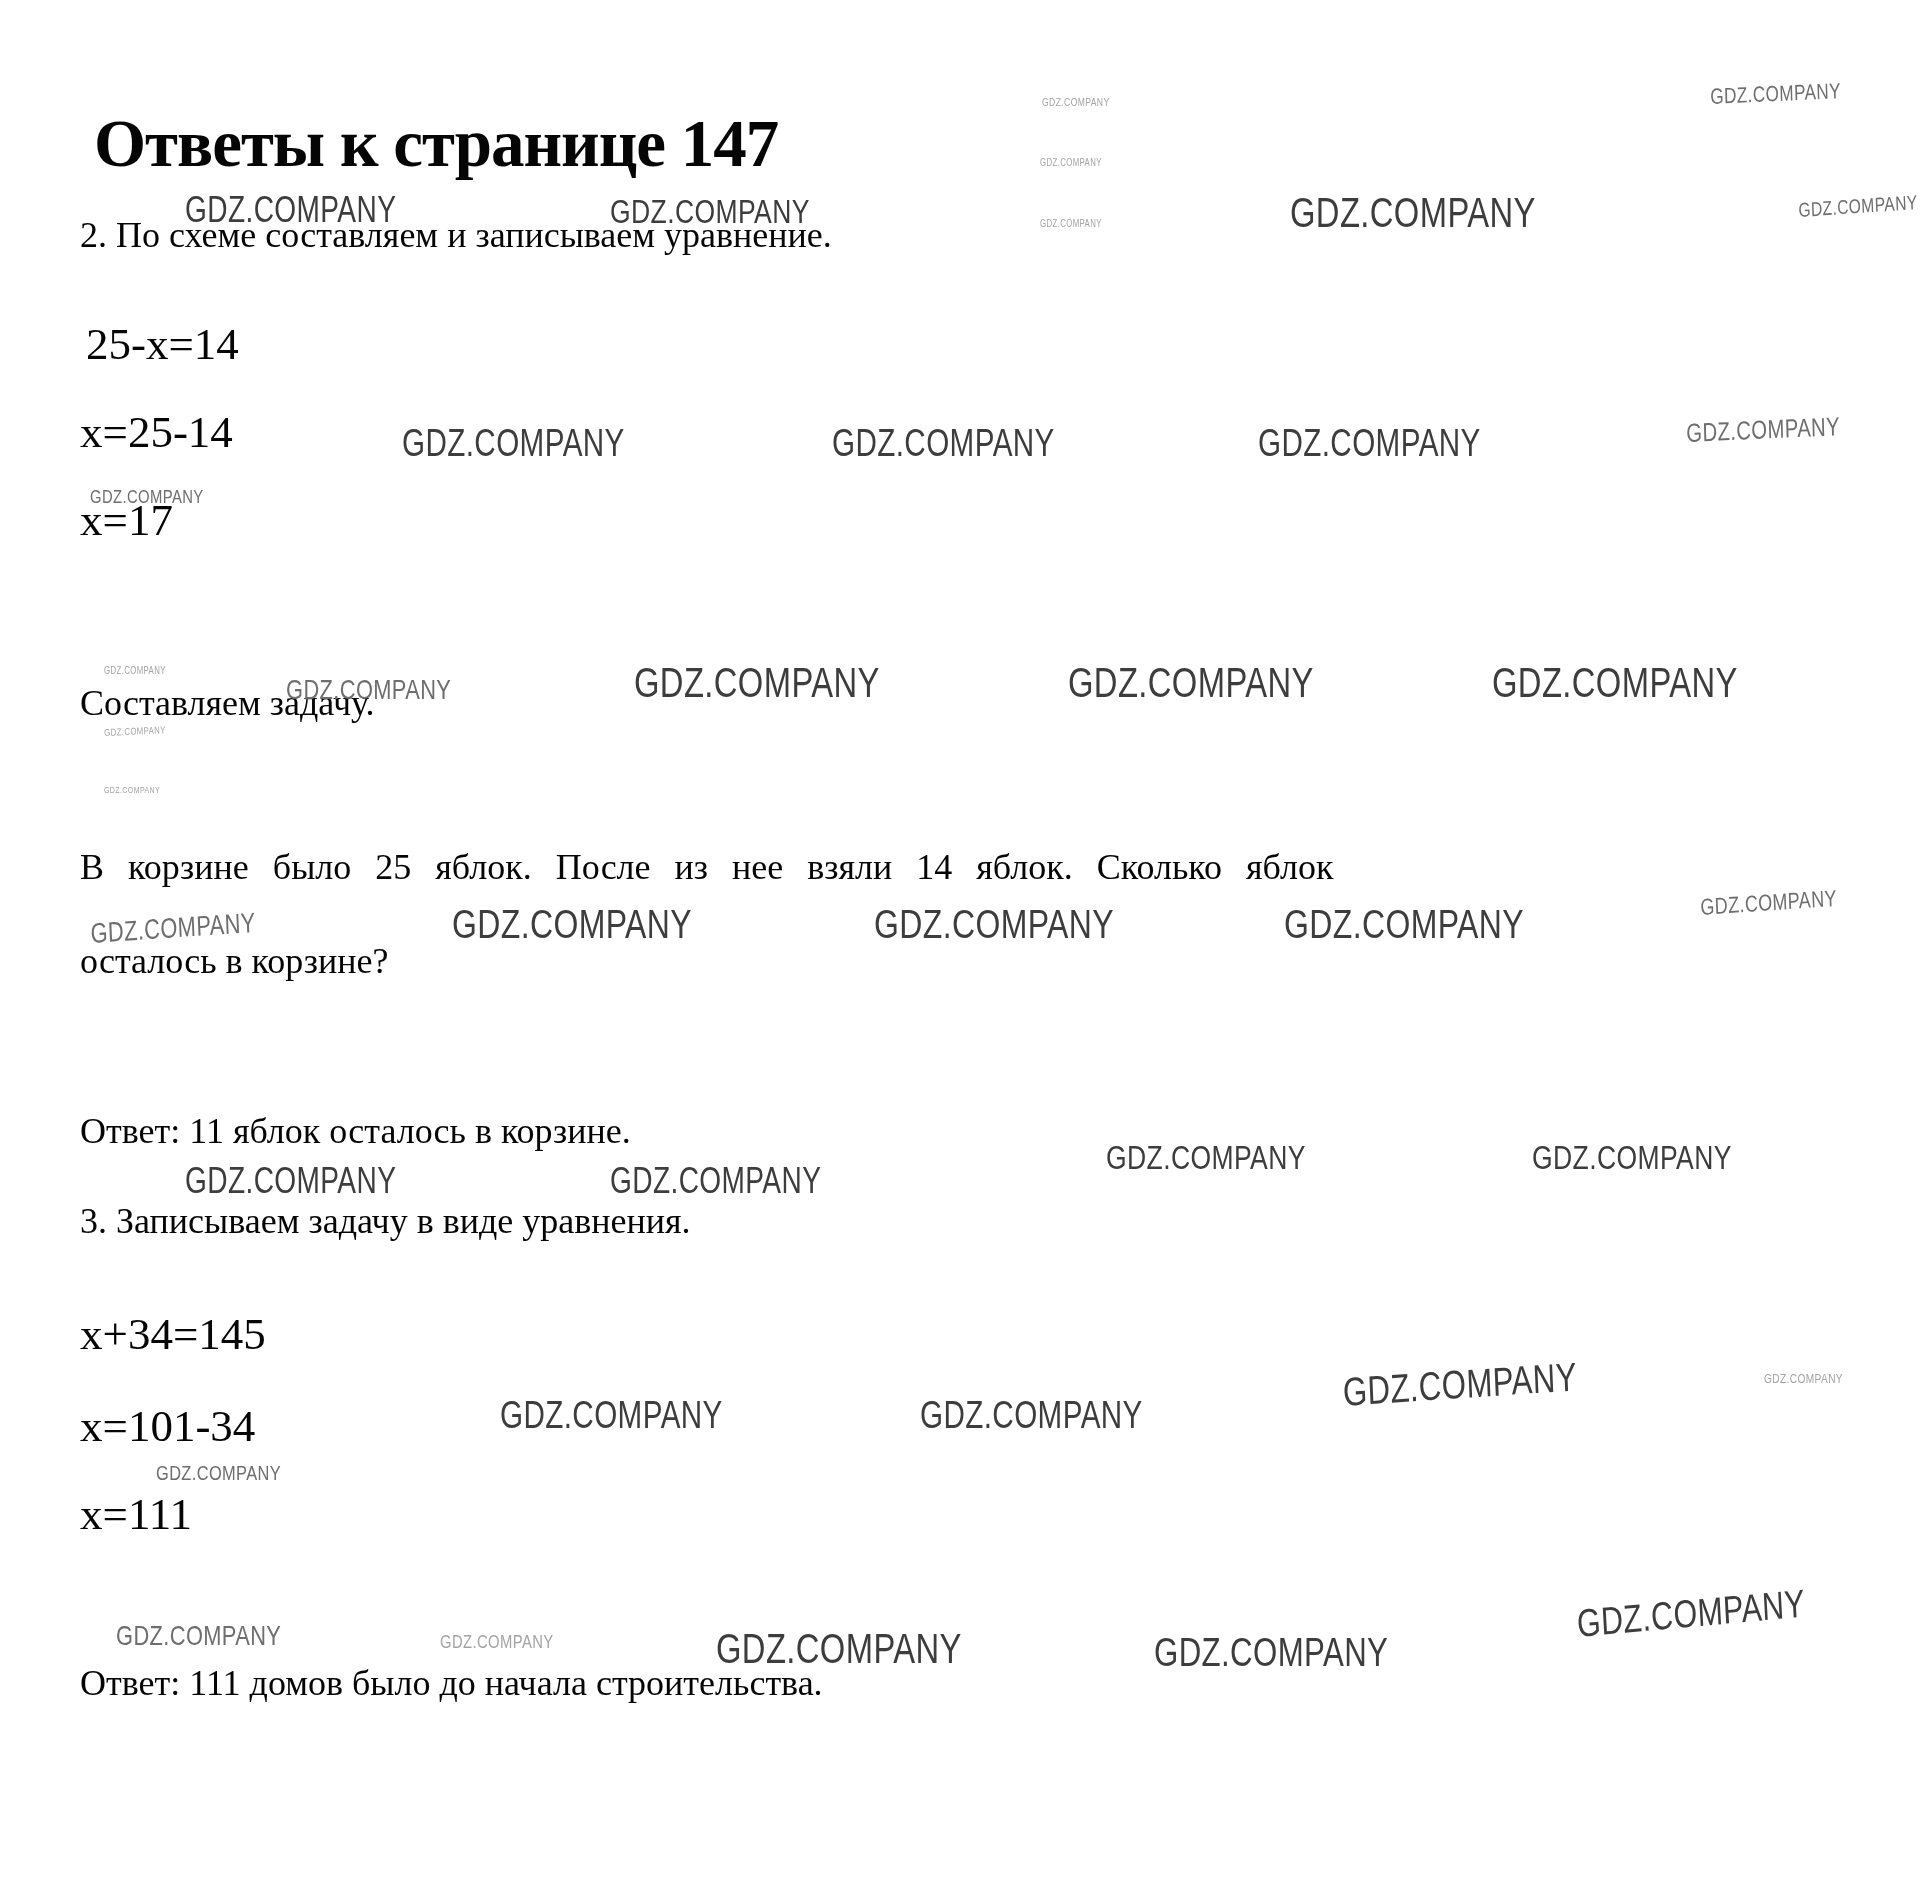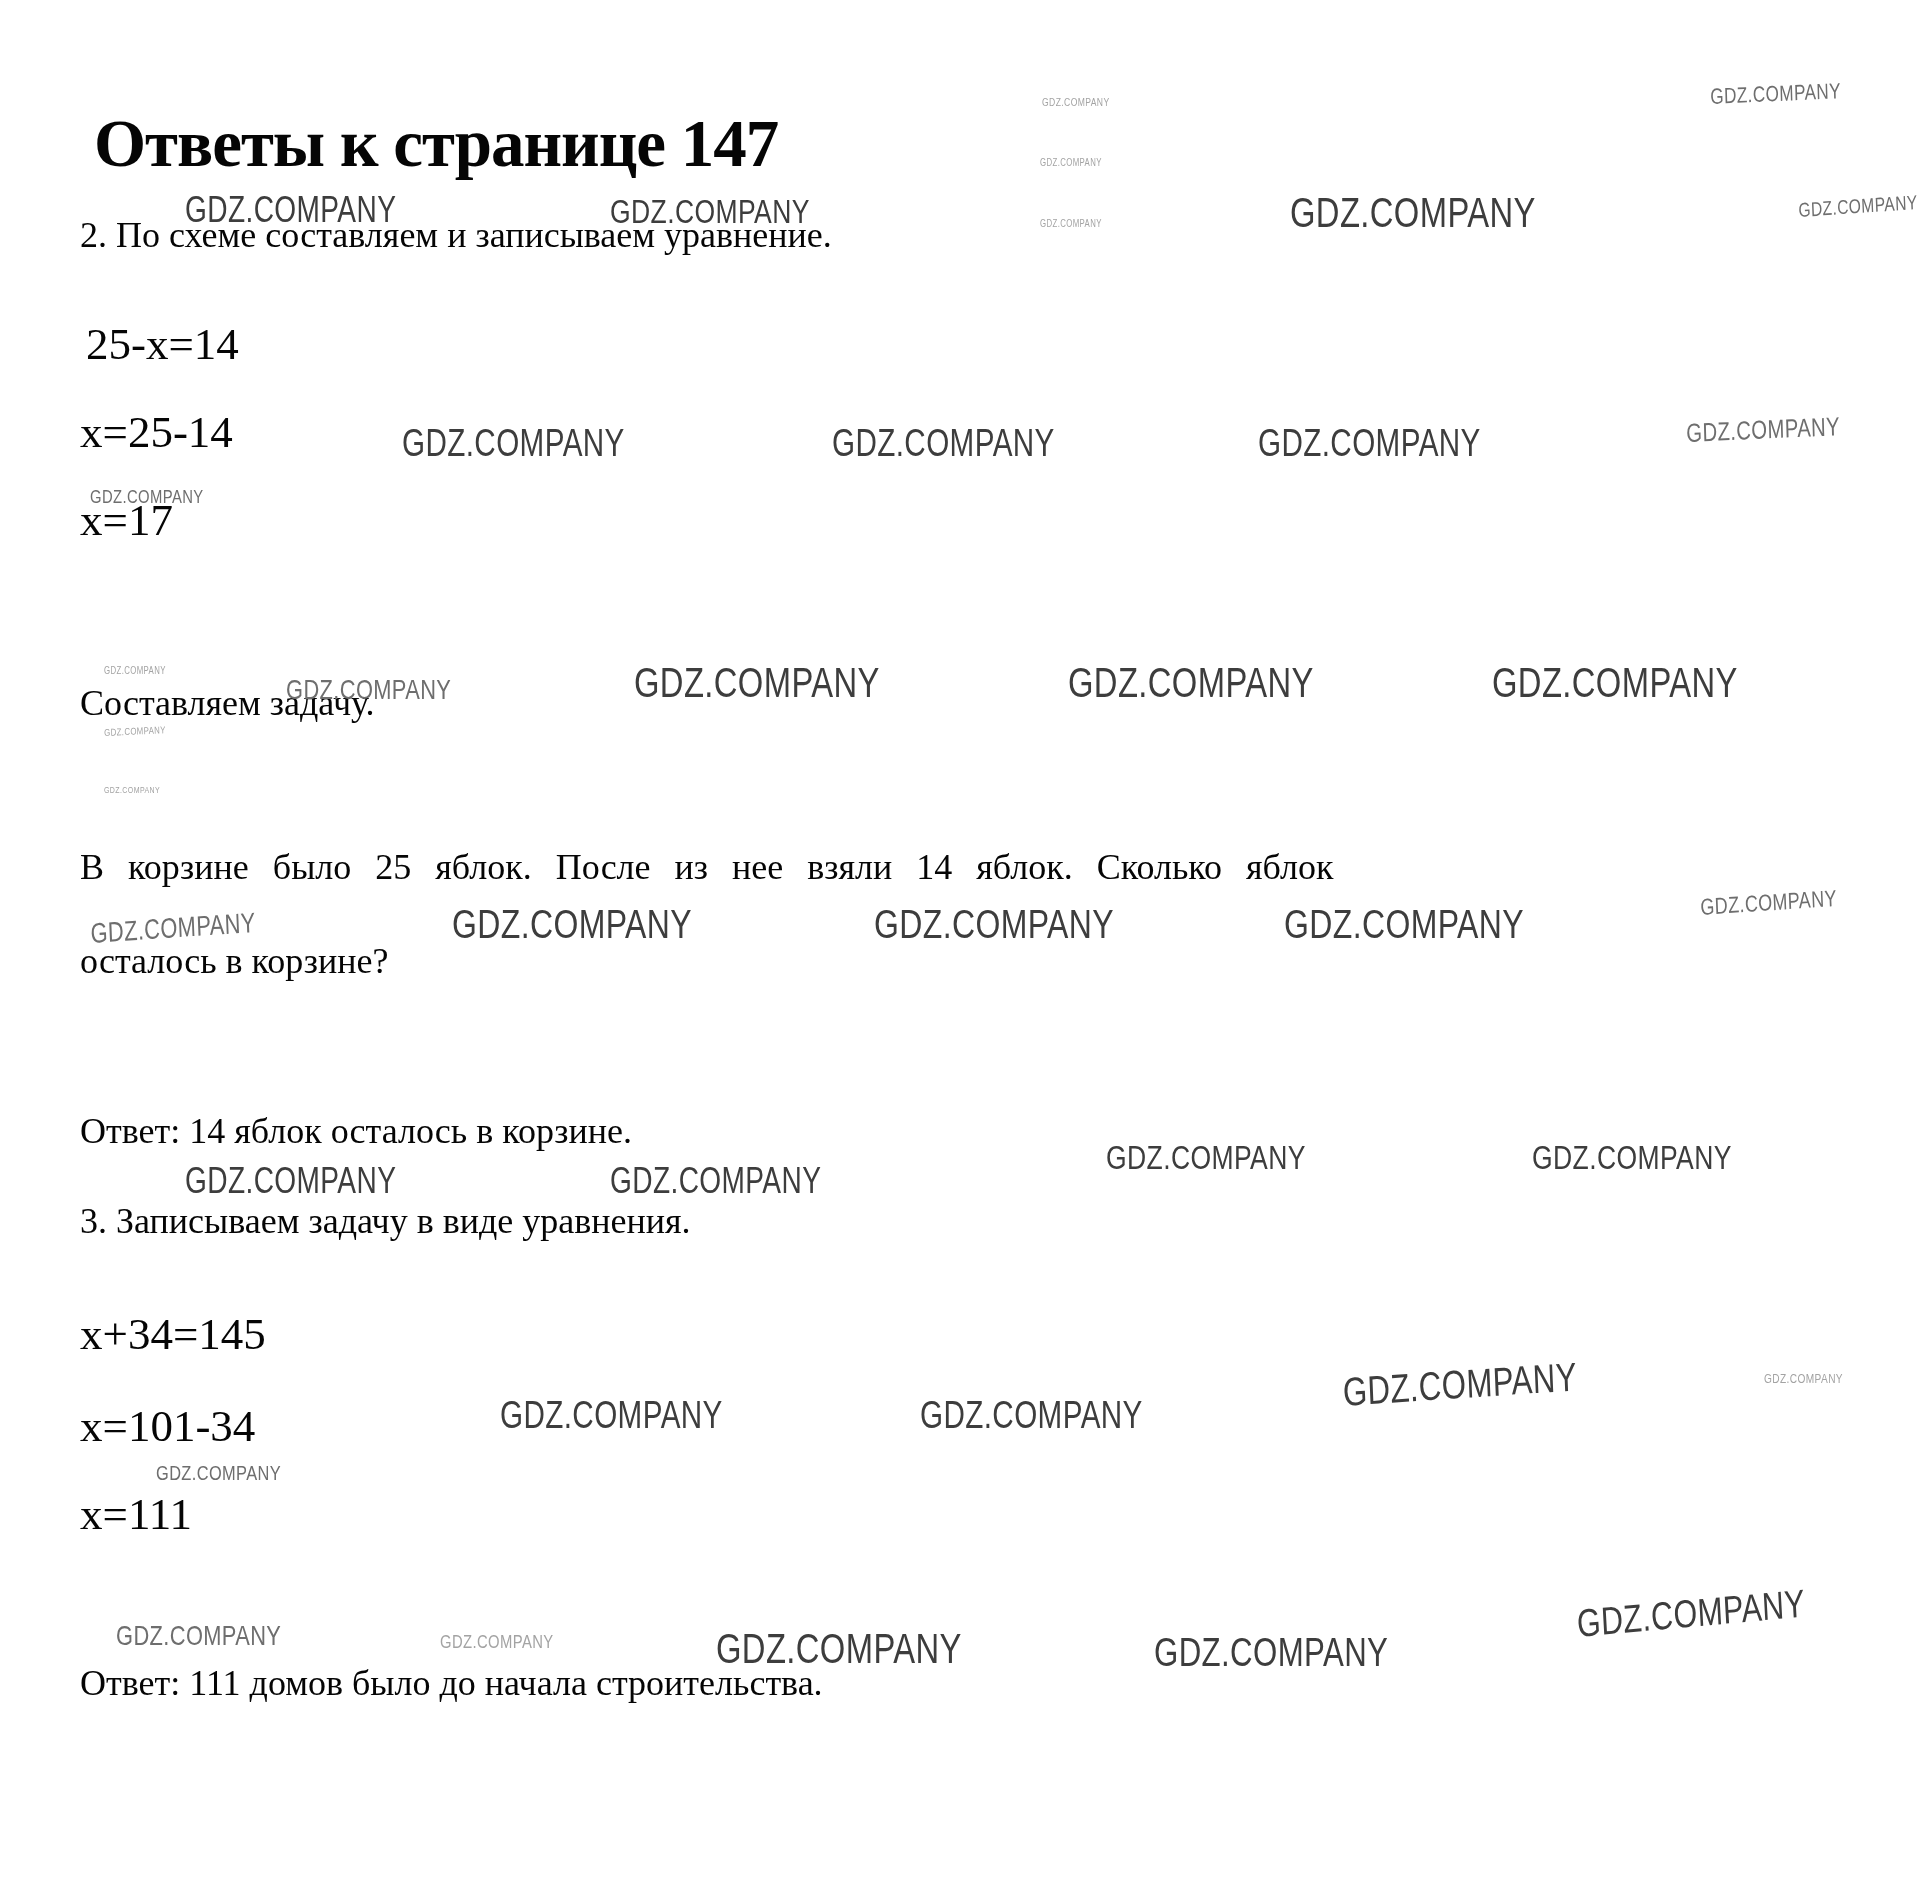--- a/index.html
+++ b/index.html
@@ -47,21 +47,21 @@
 
   <div class="line t-eq" style="left:86px; top:318px;">25-х=14</div>
   <div class="line t-eq" style="left:80px; top:406px;">х=25-14</div>
   <div class="line t-eq" style="left:80px; top:494px;">х=17</div>
 
   <div class="line t-body" style="left:80px; top:682px;">Составляем задачу.</div>
 
   <div class="line t-body spread" style="left:80px; top:846px;">В корзине было 25 яблок. После из нее взяли 14 яблок. Сколько яблок</div>
   <div class="line t-body" style="left:80px; top:940px;">осталось в корзине?</div>
 
-  <div class="line t-body" style="left:80px; top:1110px;">Ответ: 14 яблок осталось в корзине.</div>
+  <div class="line t-body" style="left:80px; top:1110px;">Ответ: 11 яблок осталось в корзине.</div>
 
   <div class="line t-body" style="left:80px; top:1200px;">3. Записываем задачу в виде уравнения.</div>
 
   <div class="line t-eq" style="left:80px; top:1308px;">х+34=145</div>
   <div class="line t-eq" style="left:80px; top:1400px;">х=101-34</div>
   <div class="line t-eq" style="left:80px; top:1488px;">х=111</div>
 
   <div class="line t-body" style="left:80px; top:1662px;">Ответ: 111 домов было до начала строительства.</div>
 
   <span class="wm wm-light" style="left:1042px; top:97px;  font-size:11px;">GDZ.COMPANY</span>

